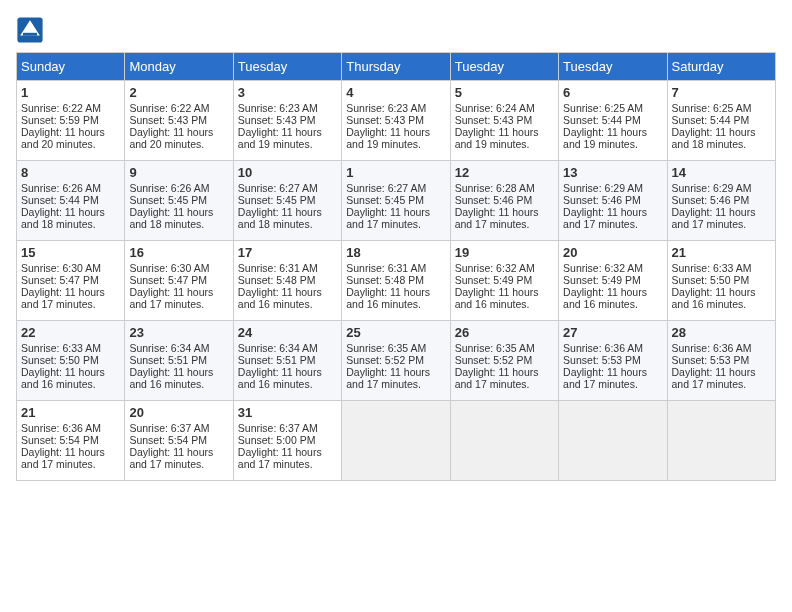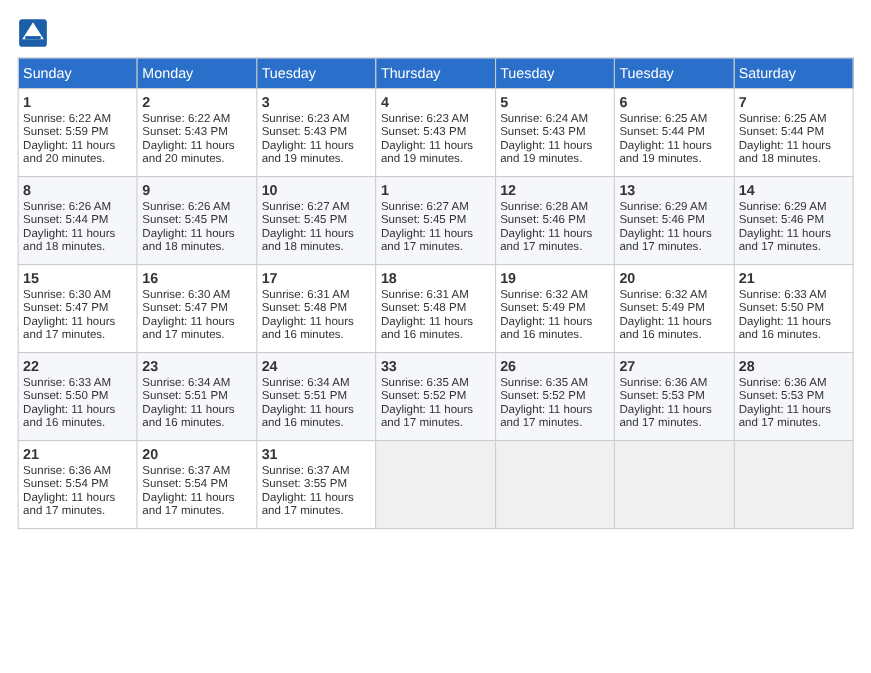--- a/index.html
+++ b/index.html
@@ -286,21 +286,21 @@
           <div>and 16 minutes.</div>
         </td>
         <td>
           <span class="day-num">24</span>
           <div>Sunrise: 6:34 AM</div>
           <div>Sunset: 5:51 PM</div>
           <div>Daylight: 11 hours</div>
           <div>and 16 minutes.</div>
         </td>
         <td>
-          <span class="day-num">33</span>
+          <span class="day-num">25</span>
           <div>Sunrise: 6:35 AM</div>
           <div>Sunset: 5:52 PM</div>
           <div>Daylight: 11 hours</div>
           <div>and 17 minutes.</div>
         </td>
         <td>
           <span class="day-num">26</span>
           <div>Sunrise: 6:35 AM</div>
           <div>Sunset: 5:52 PM</div>
           <div>Daylight: 11 hours</div>
@@ -332,21 +332,21 @@
         <td>
           <span class="day-num">20</span>
           <div>Sunrise: 6:37 AM</div>
           <div>Sunset: 5:54 PM</div>
           <div>Daylight: 11 hours</div>
           <div>and 17 minutes.</div>
         </td>
         <td>
           <span class="day-num">31</span>
           <div>Sunrise: 6:37 AM</div>
-          <div>Sunset: 3:55 PM</div>
+          <div>Sunset: 5:00 PM</div>
           <div>Daylight: 11 hours</div>
           <div>and 17 minutes.</div>
         </td>
         <td class="empty-td"></td>
         <td class="empty-td"></td>
         <td class="empty-td"></td>
         <td class="empty-td"></td>
       </tr>
     </tbody>
 </table>

